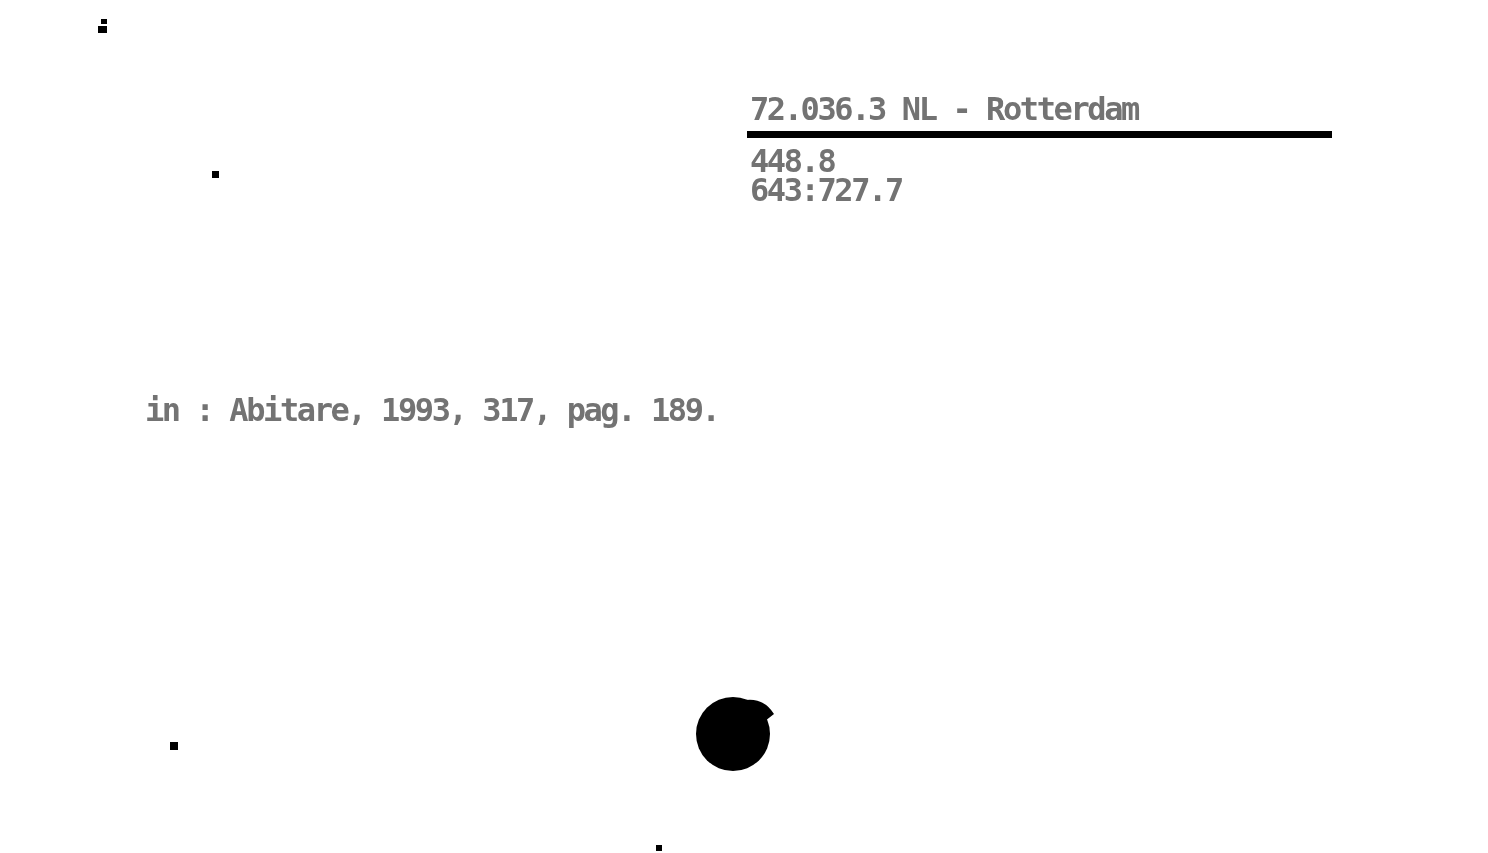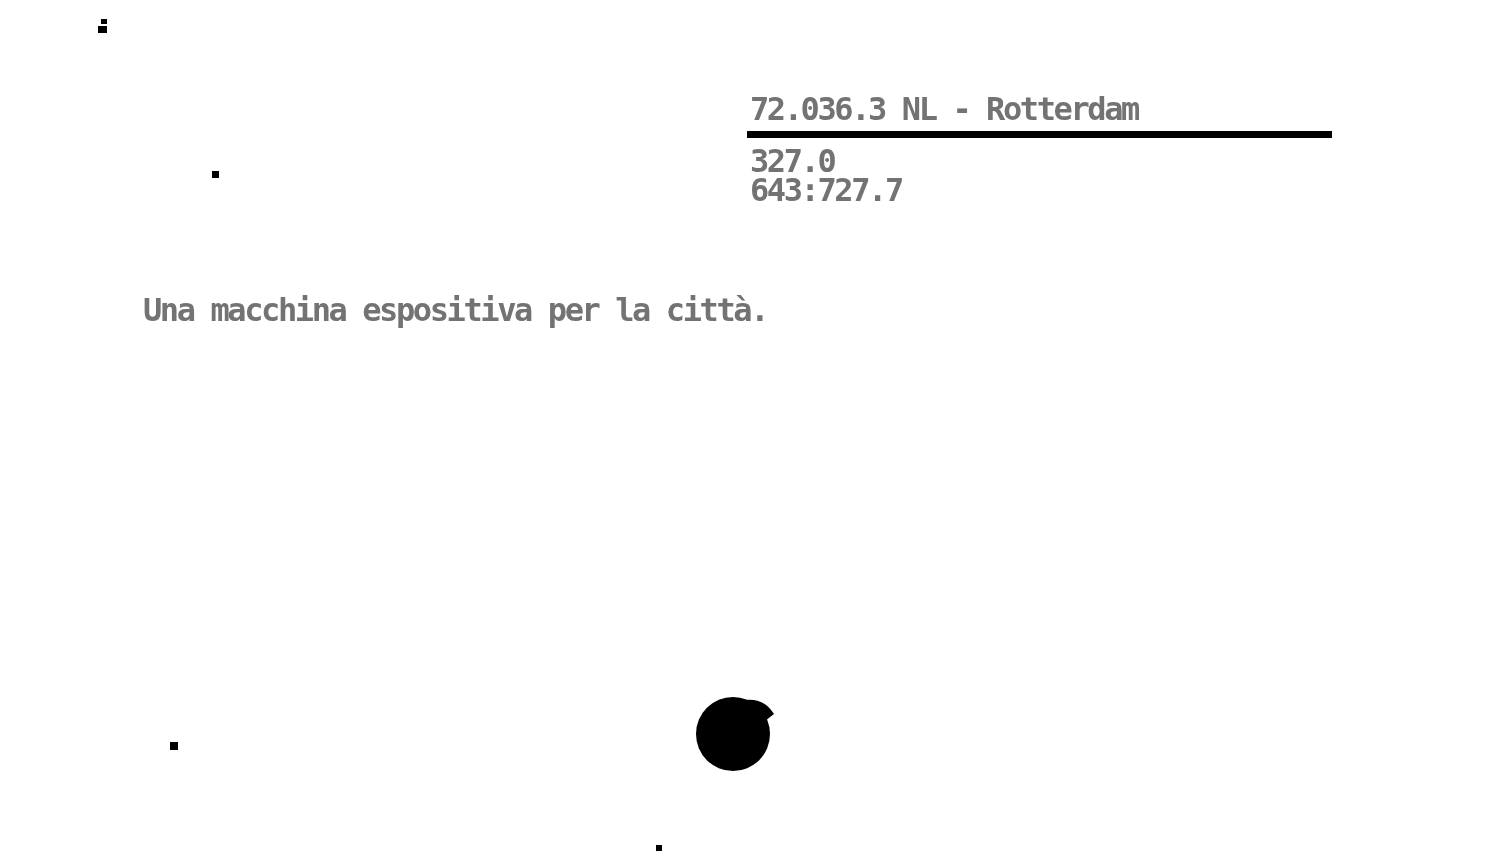--- a/index.html
+++ b/index.html
@@ -65,26 +65,26 @@
 <div class="scan">
 
   <span class="ink-mark colon-top"></span>
   <span class="ink-mark colon-bottom"></span>
 
   <span class="ink-mark dot-upper-left"></span>
 
   <div>
     <div class="tw class-line1">72.036.3 NL - Rotterdam</div>
     <div class="class-underline"></div>
-    <div class="tw class-line2">327.0</div>
+    <div class="tw class-line2">448.8</div>
     <div class="tw class-line3">643:727.7</div>
   </div>
 
-  <div class="tw title-line">Una macchina espositiva per la città.</div>
 
+  <div class="tw citation-line">in : Abitare, 1993, 317, pag. 189.</div>
 
   <svg class="ink-blob" viewBox="0 0 92 86" xmlns="http://www.w3.org/2000/svg" aria-hidden="true">
     <circle cx="43" cy="42" r="37" fill="#000000"></circle>
     <path d="M 56 8 Q 74 6 84 22 L 75 29 Q 70 15 54 13 Z" fill="#000000"></path>
   </svg>
 
   <span class="ink-mark dot-lower-left"></span>
 
   <span class="ink-mark dot-bottom-center"></span>
 

